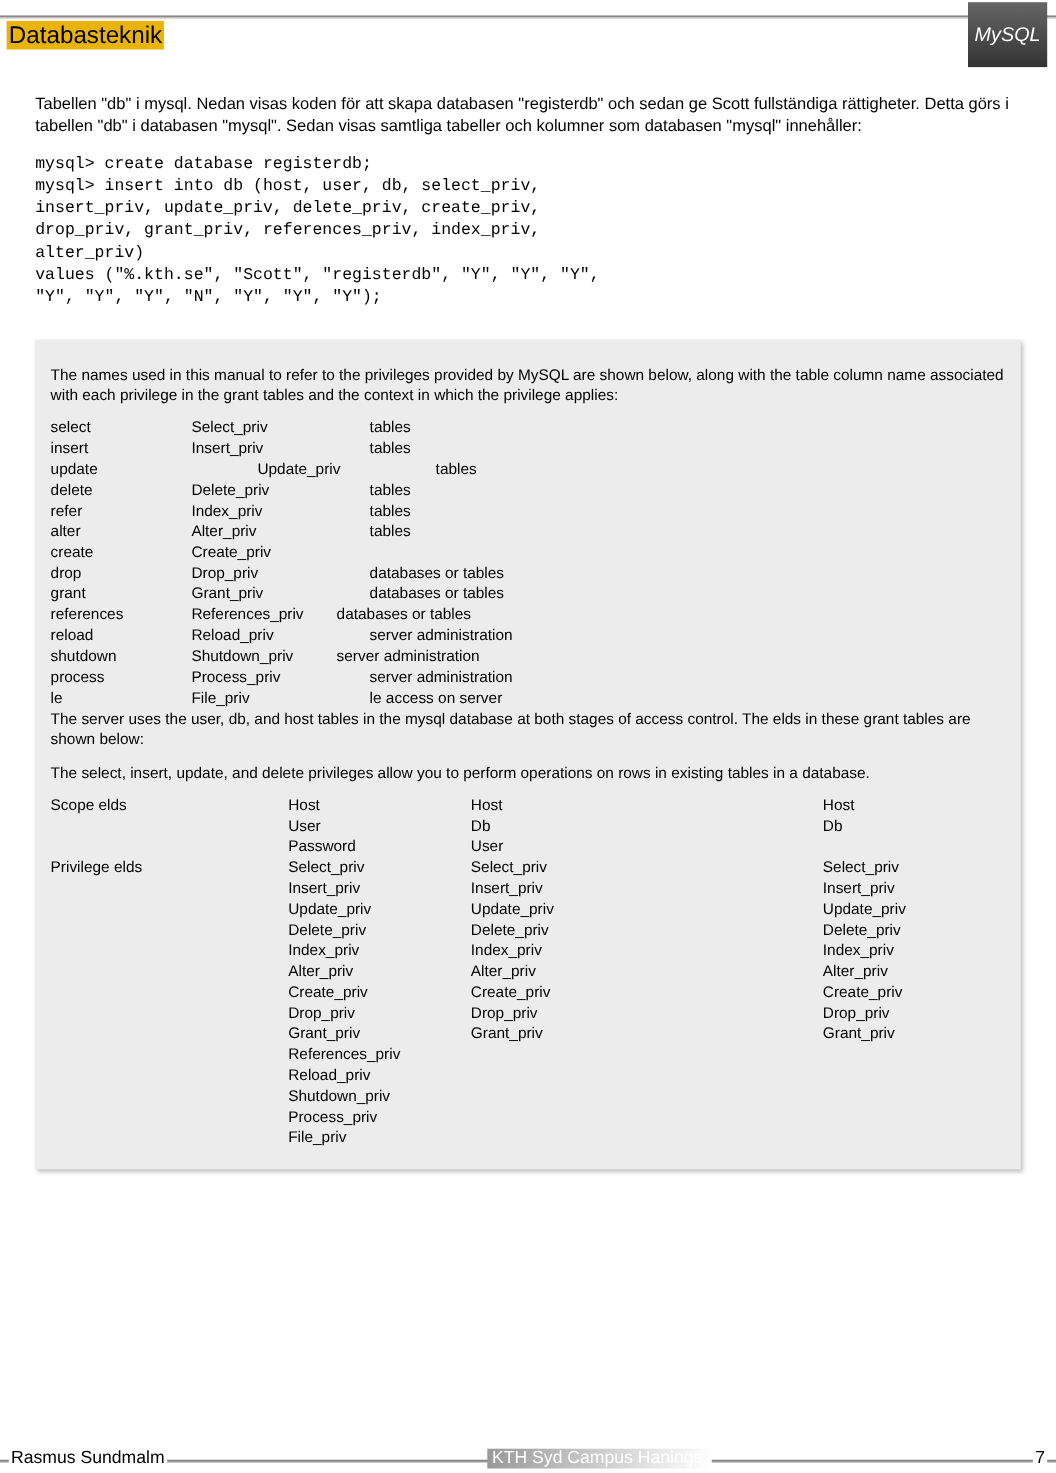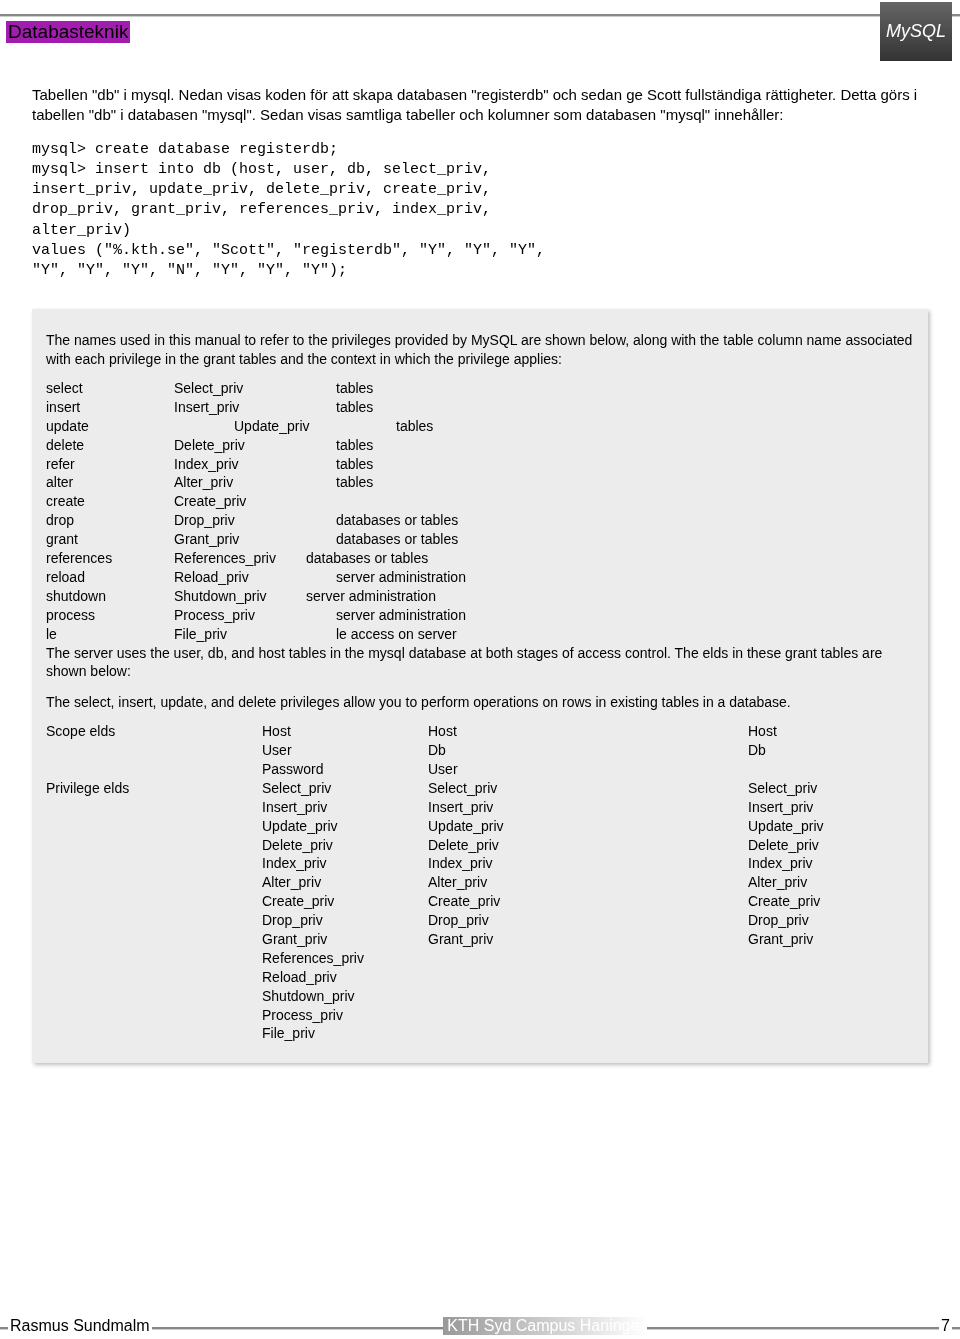--- a/index.html
+++ b/index.html
@@ -15,23 +15,23 @@
   }
   .header {
     display: flex;
     justify-content: space-between;
     align-items: center;
     padding: 2px 8px 2px 6px;
     position: relative;
     background: #fff;
   }
   .header .left-label {
-    font-size: 19px;
+    font-size: 22px;
     color: #000;
-    background: #a21caf;
+    background: #eab308;
     padding: 0 2px;
     position: relative;
     z-index: 2;
   }
   .header .right-badge {
     font-size: 18px;
     color: #fff;
     background: linear-gradient(180deg, #666 0%, #333 100%);
     padding: 19px 6px;
     position: relative;

